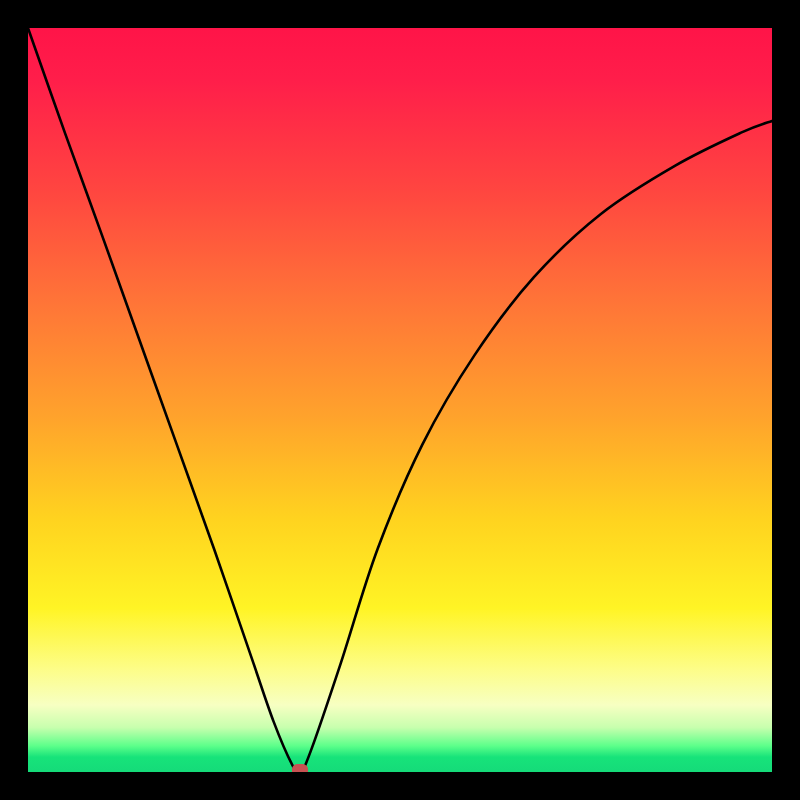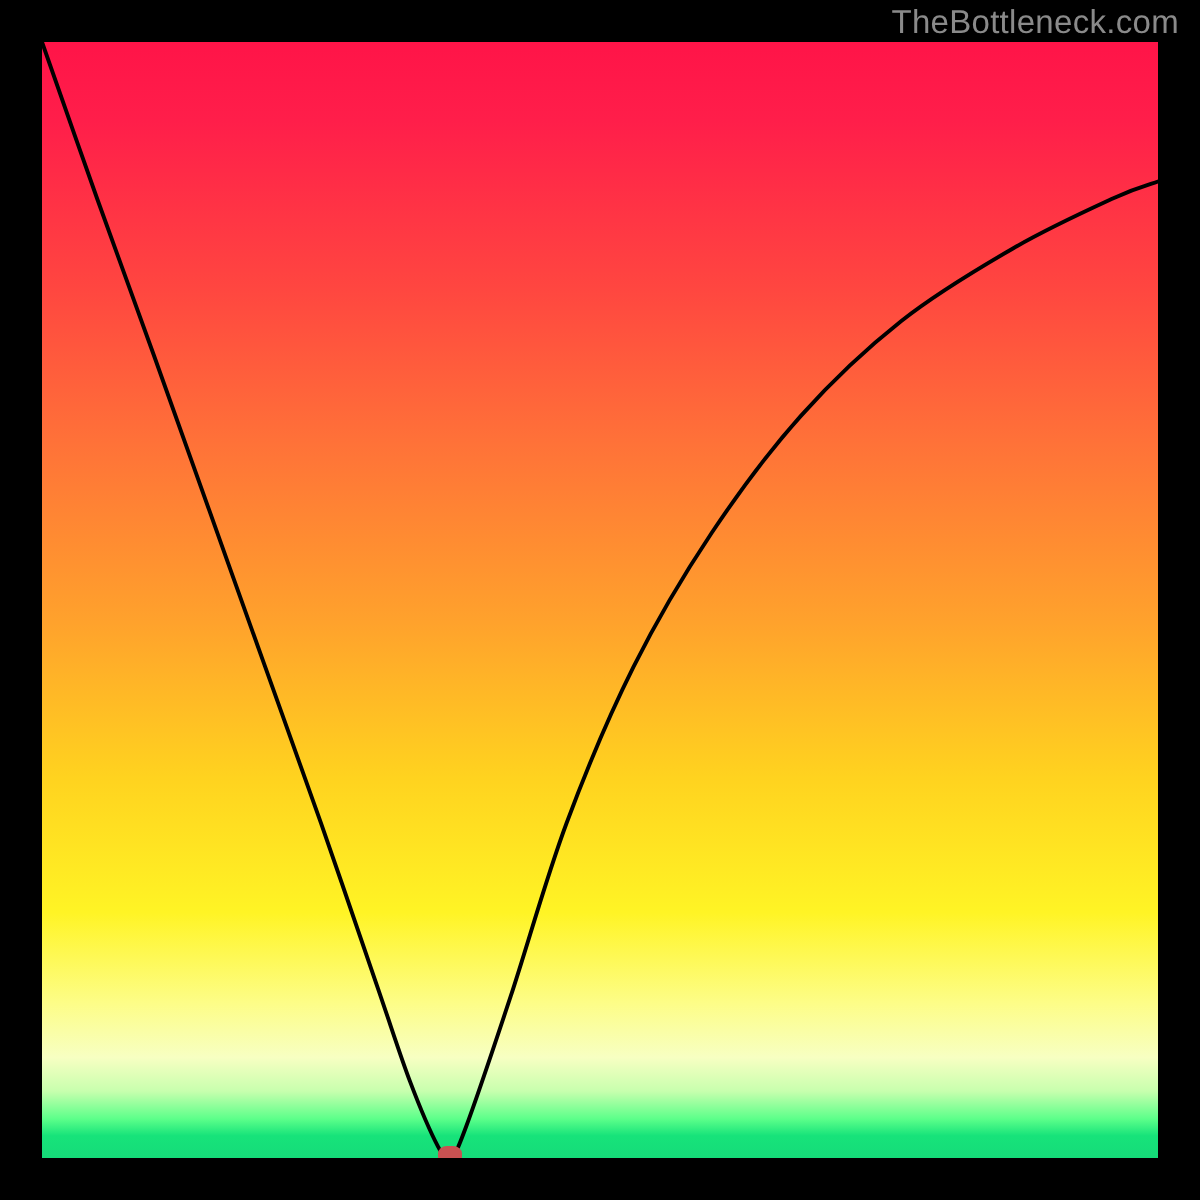--- a/index.html
+++ b/index.html
@@ -68,21 +68,20 @@
     background: #c85252;
     border-radius: 6px / 5px;
     z-index: 3;
     transform: translate(-50%, -50%);
   }
 </style>
 </head>
 <body>
 
 <div class="frame">
-  <div class="watermark">TheBottleneck.com</div>
   <div class="plot">
     <div class="gradient"></div>
     <svg class="curve" viewBox="0 0 744 744" preserveAspectRatio="none">
       <path id="curve-path" fill="none" stroke="#000" stroke-width="2.6" stroke-linecap="round" stroke-linejoin="round" d="M 0.00 0.00 C 6.20 17.61, 24.80 70.93, 37.20 105.65 C 49.60 140.37, 62.00 173.85, 74.40 208.32 C 86.80 242.79, 99.20 277.76, 111.60 312.48 C 124.00 347.20, 136.40 381.92, 148.80 416.64 C 161.20 451.36, 173.60 485.46, 186.00 520.80 C 198.40 556.14, 213.28 599.91, 223.20 628.68 C 233.12 657.45, 238.70 675.43, 245.52 693.41 C 252.34 711.39, 259.66 728.13, 264.12 736.56 C 268.58 744.99, 269.20 746.23, 272.30 744.00 C 275.40 741.77, 276.02 741.15, 282.72 723.17 C 289.42 705.19, 301.32 669.85, 312.48 636.12 C 323.64 602.39, 336.04 557.38, 349.68 520.80 C 363.32 484.22, 378.20 448.88, 394.32 416.64 C 410.44 384.40, 427.80 355.26, 446.40 327.36 C 465.00 299.46, 484.84 272.80, 505.92 249.24 C 527.00 225.68, 549.32 204.60, 572.88 186.00 C 596.44 167.40, 623.72 151.28, 647.28 137.64 C 670.84 124.00, 698.12 111.60, 714.24 104.16 C 730.36 96.72, 739.04 94.86, 744.00 93.00"></path>
     </svg>
     <div class="marker" id="min-marker" style="left: 272.304px; top: 741.768px;"></div>
   </div>
 </div>
 
 </body></html>

